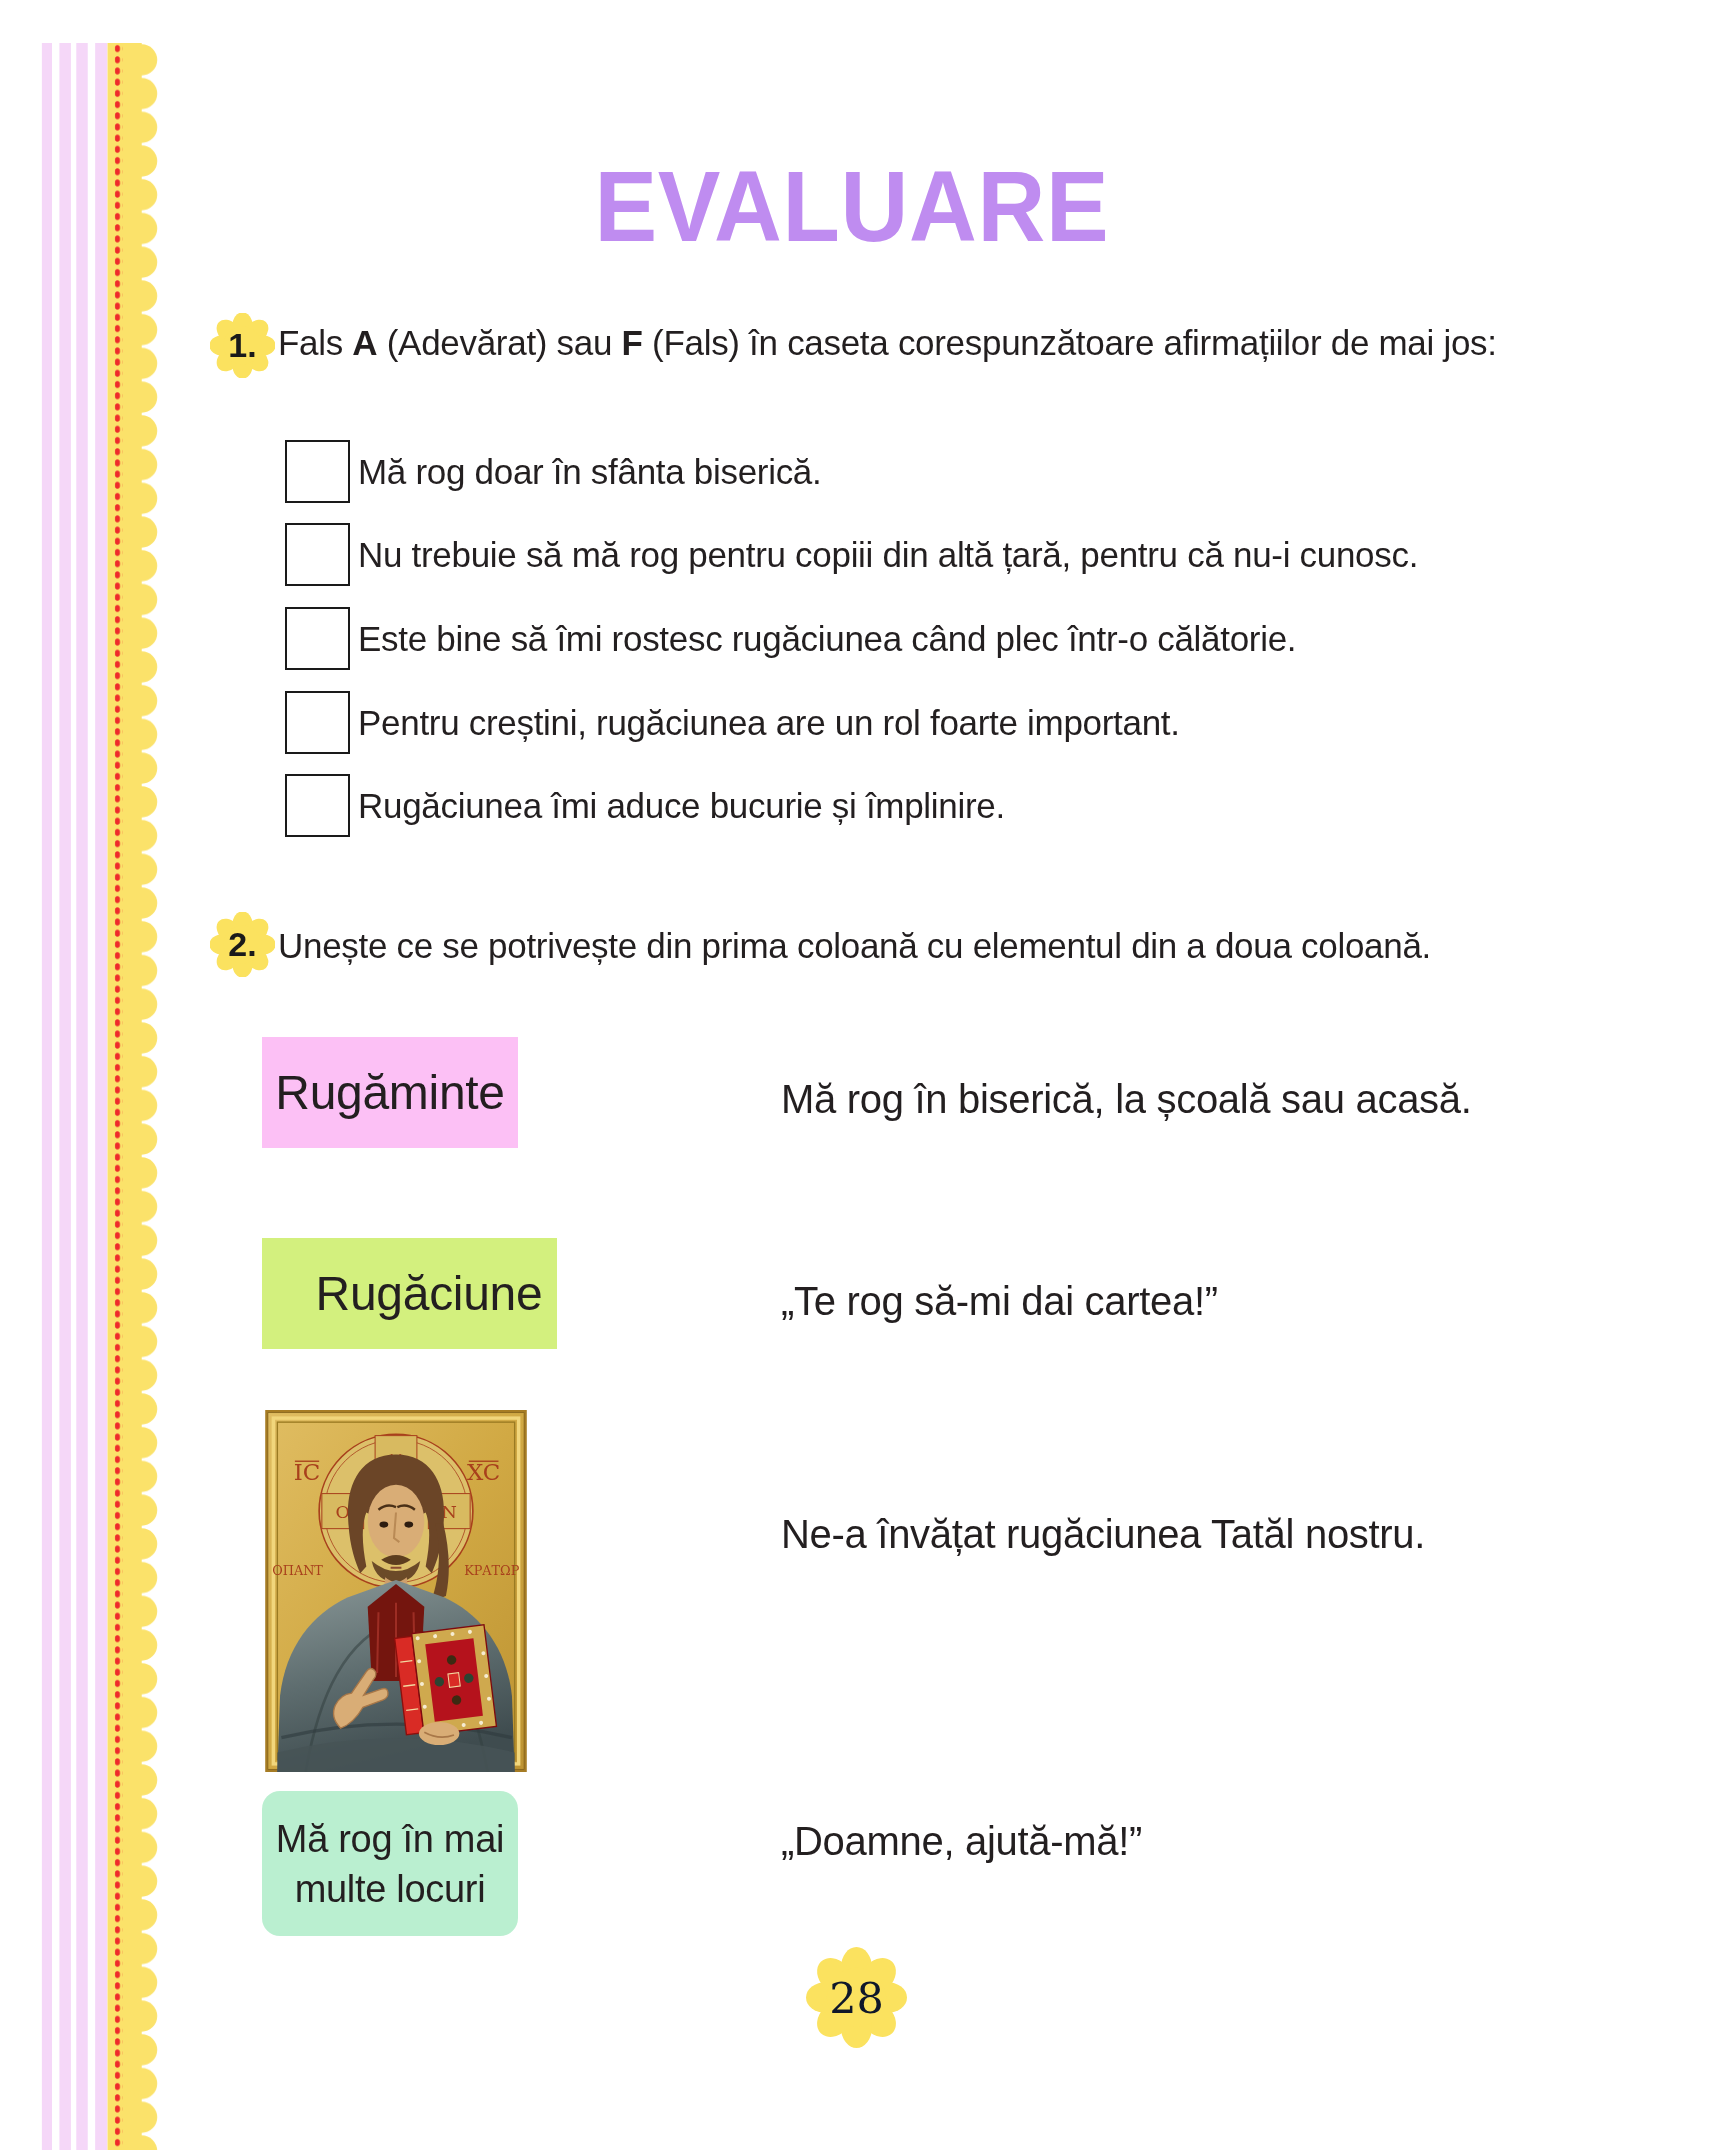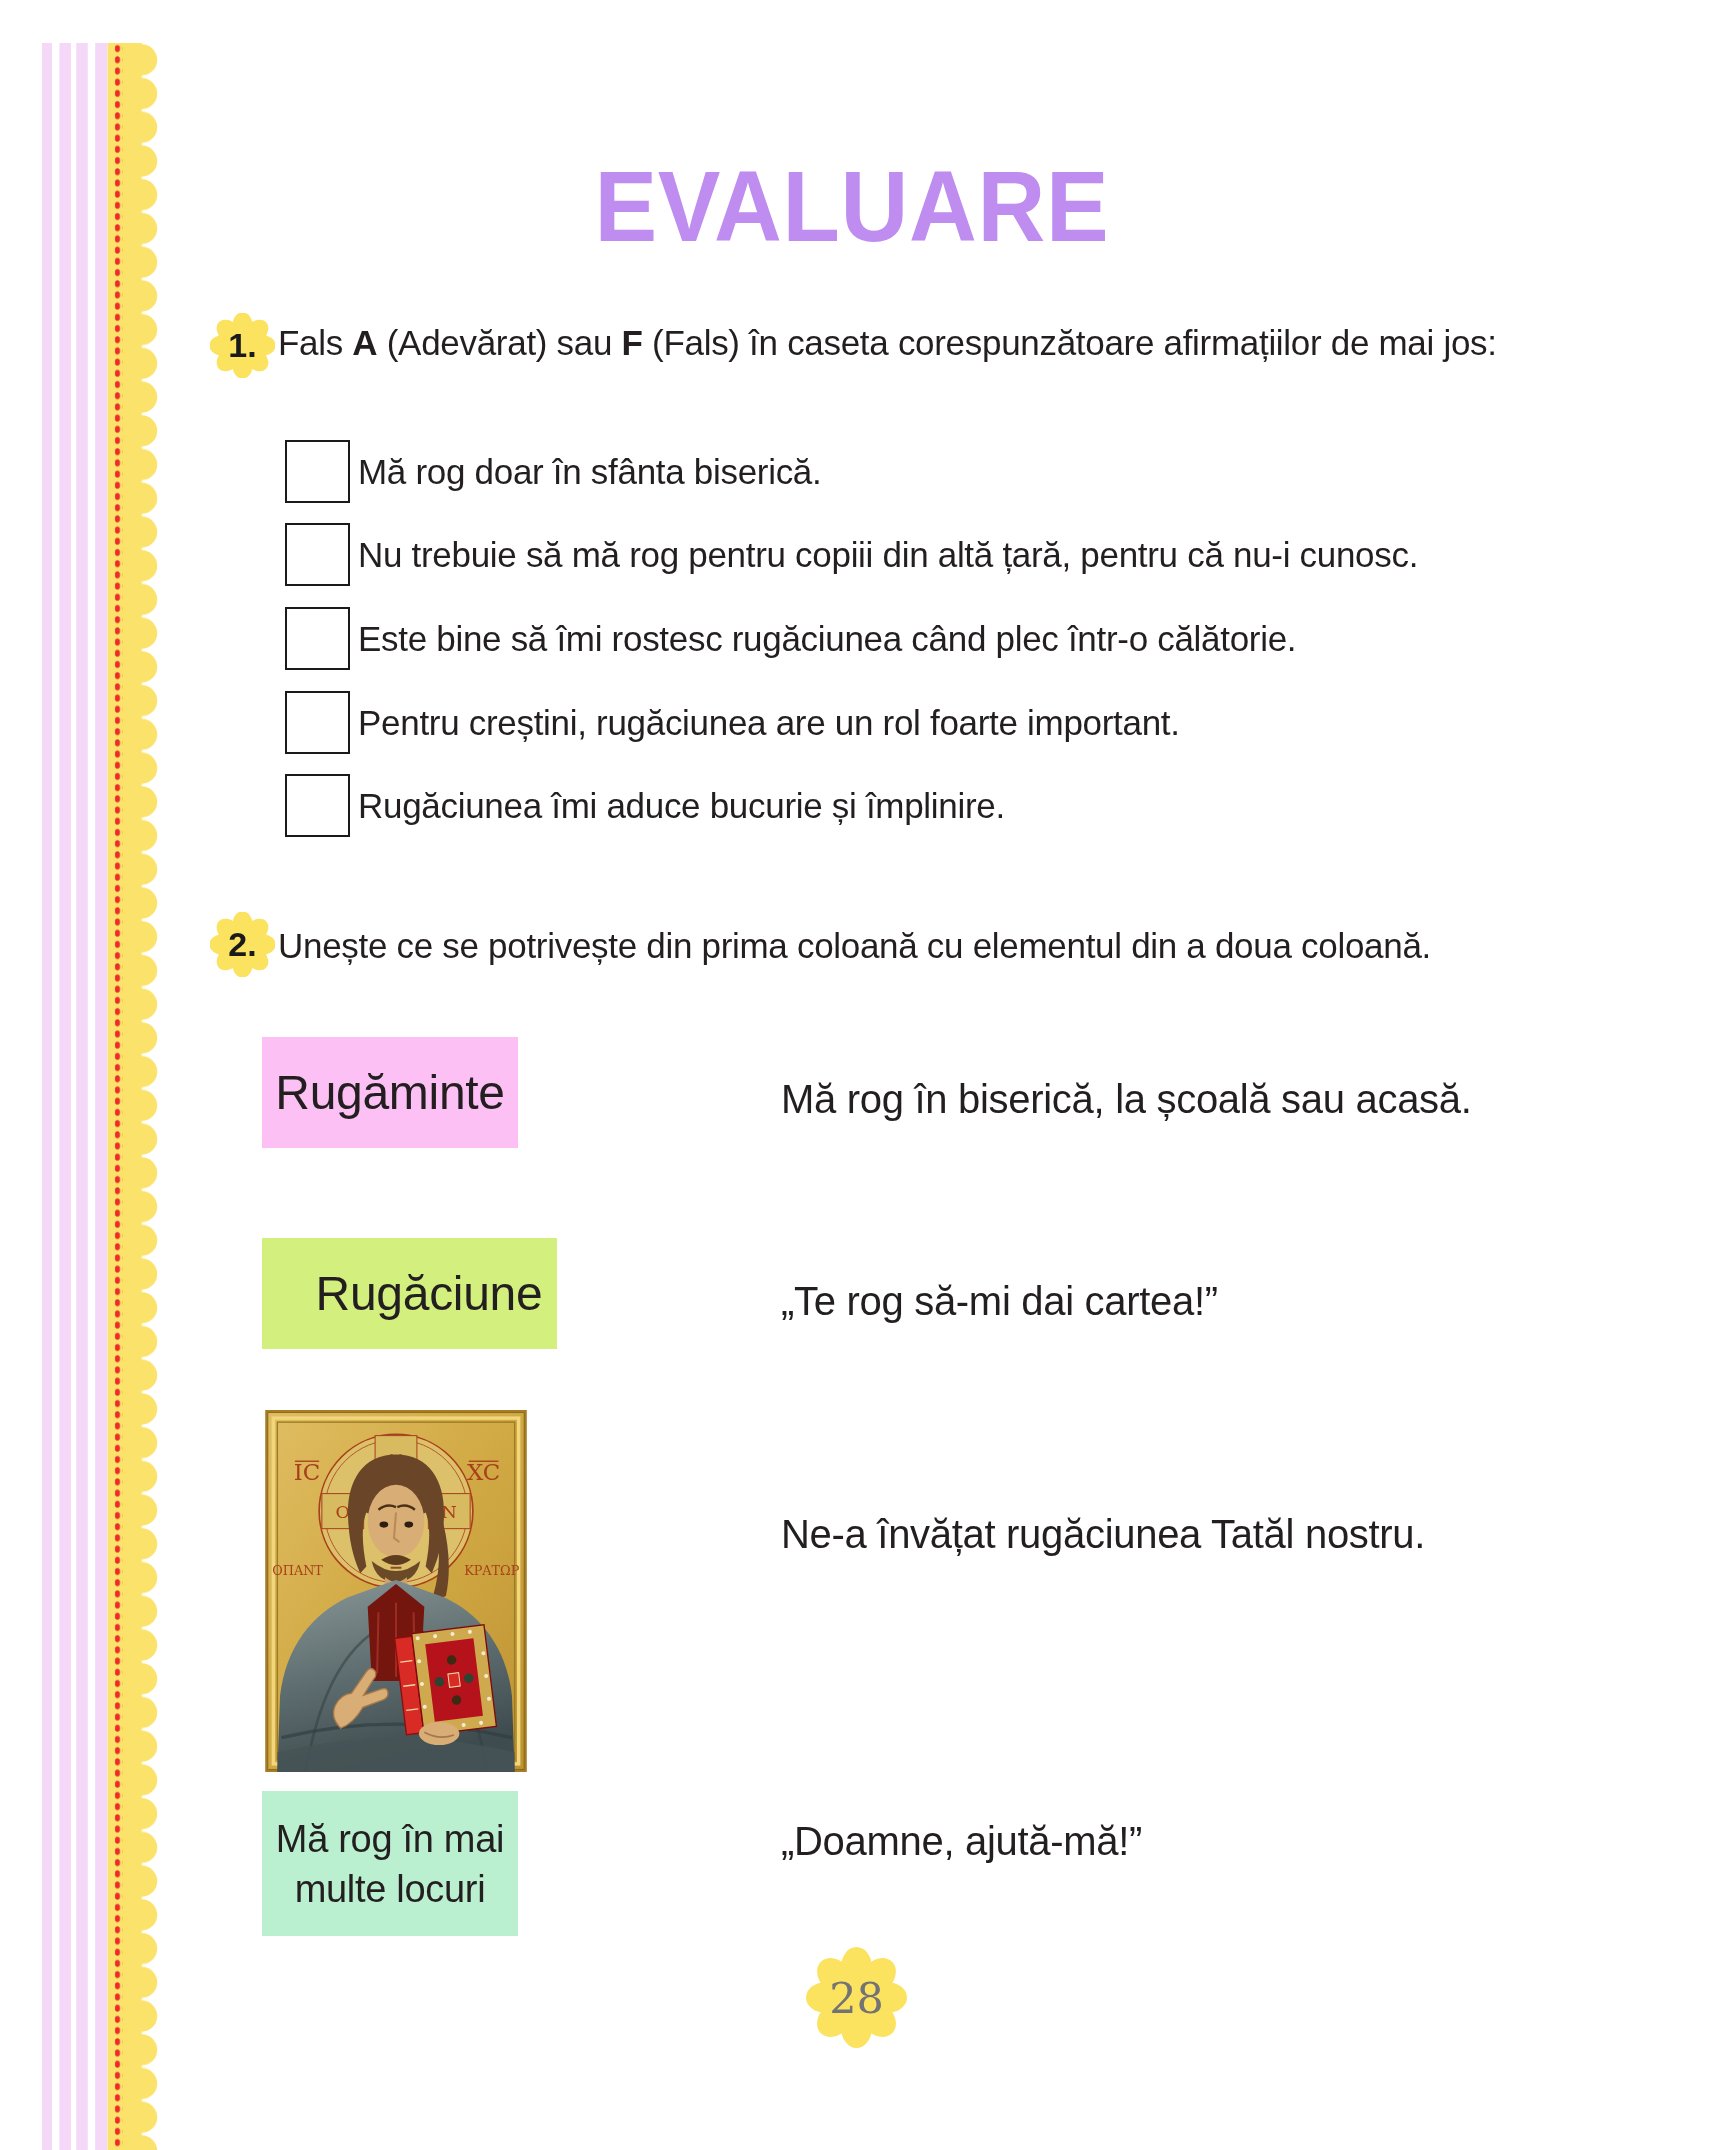--- a/index.html
+++ b/index.html
@@ -48,39 +48,39 @@
     position:absolute;left:278px;top:919px;width:1389px;
     font-size:35px;line-height:53px;letter-spacing:-0.3px;
   }
   .match-box{
     position:absolute;left:262px;width:256px;
     display:flex;align-items:center;justify-content:center;
     text-align:center;font-size:48px;letter-spacing:-0.3px;
   }
   #match-box-1{top:1037px;height:111px;}
   #match-box-2{top:1238px;height:111px;padding-left:39px;}
-  #match-box-4{top:1791px;height:145px;font-size:38px;line-height:50px;}
+  #match-box-4{top:1791px;height:145px;font-size:38px;line-height:50px;border-radius:18px;}
   .right-opt{
     position:absolute;left:781px;
     font-size:40px;letter-spacing:-0.3px;line-height:49px;white-space:nowrap;
   }
   #right-opt-1{top:1075px;}
   #right-opt-2{top:1277px;}
   #right-opt-3{top:1510px;}
   #right-opt-4{top:1817px;}
   
   .icon-image{position:absolute;left:265px;top:1410px;width:262px;height:362px;}
   
   .page-flower{position:absolute;left:806px;top:1947px;width:101px;height:101px;}
   .page-flower svg{position:absolute;left:0;top:0;}
   .page-flower .num{
     position:absolute;left:0;top:0;width:101px;height:101px;
     display:flex;align-items:center;justify-content:center;
     font-family:"DejaVu Serif","Liberation Serif",serif;
-    font-size:43px;color:#737373;
+    font-size:43px;color:#0f172a;
   }
 </style>
 </head>
 <body>
 
 <div id="page">
 
   <svg class="left-border" width="162" height="2108" viewBox="0 0 240 3125">
     <defs>
       <pattern id="scallop" width="240" height="50" patternUnits="userSpaceOnUse">

